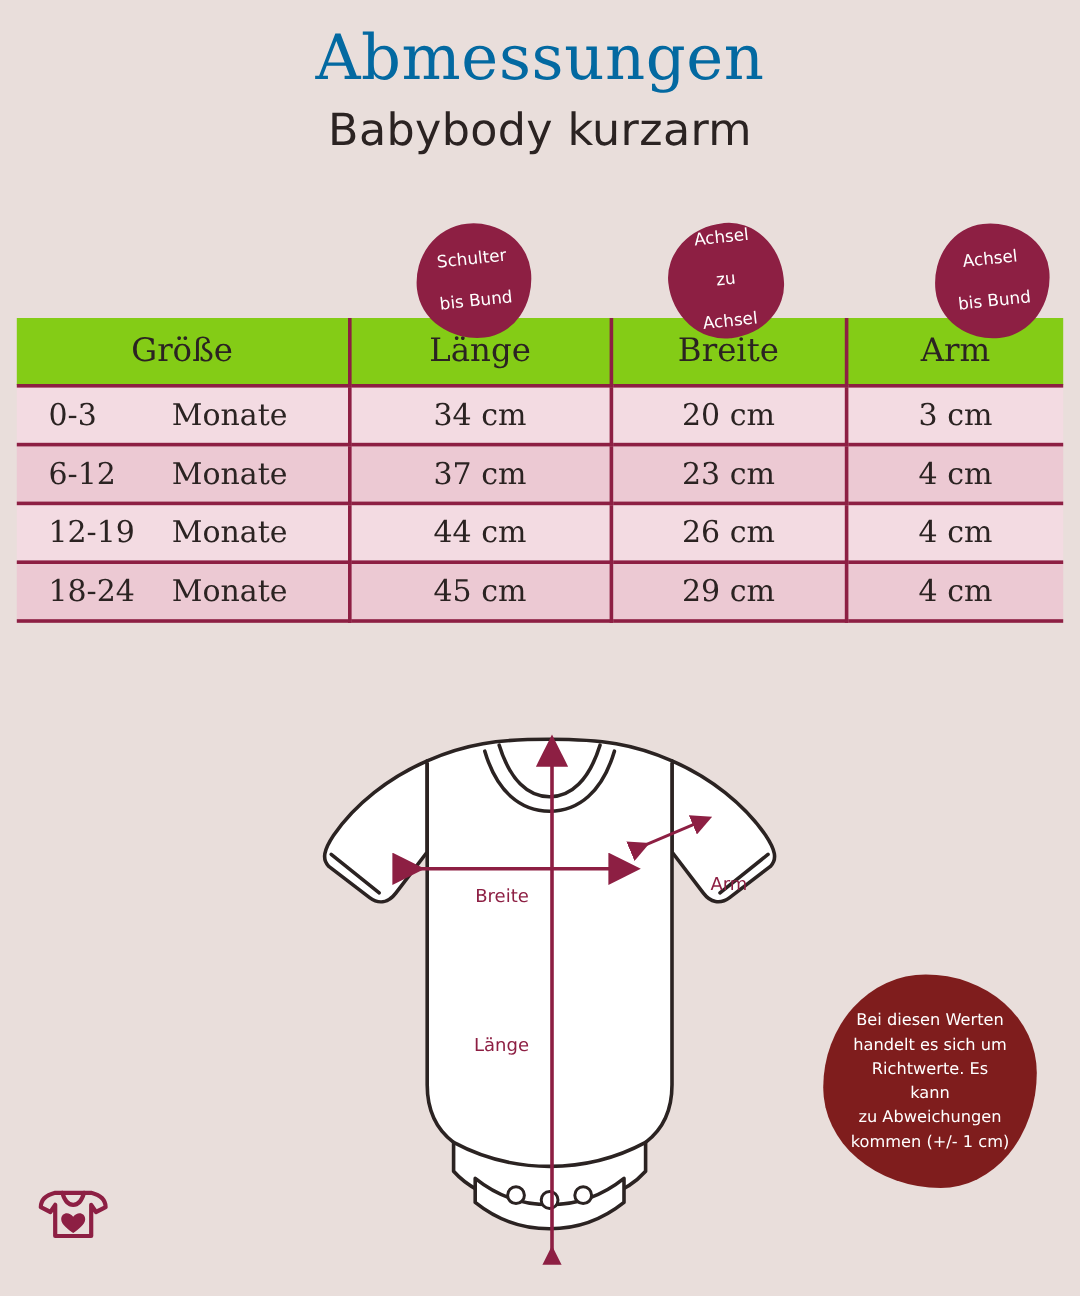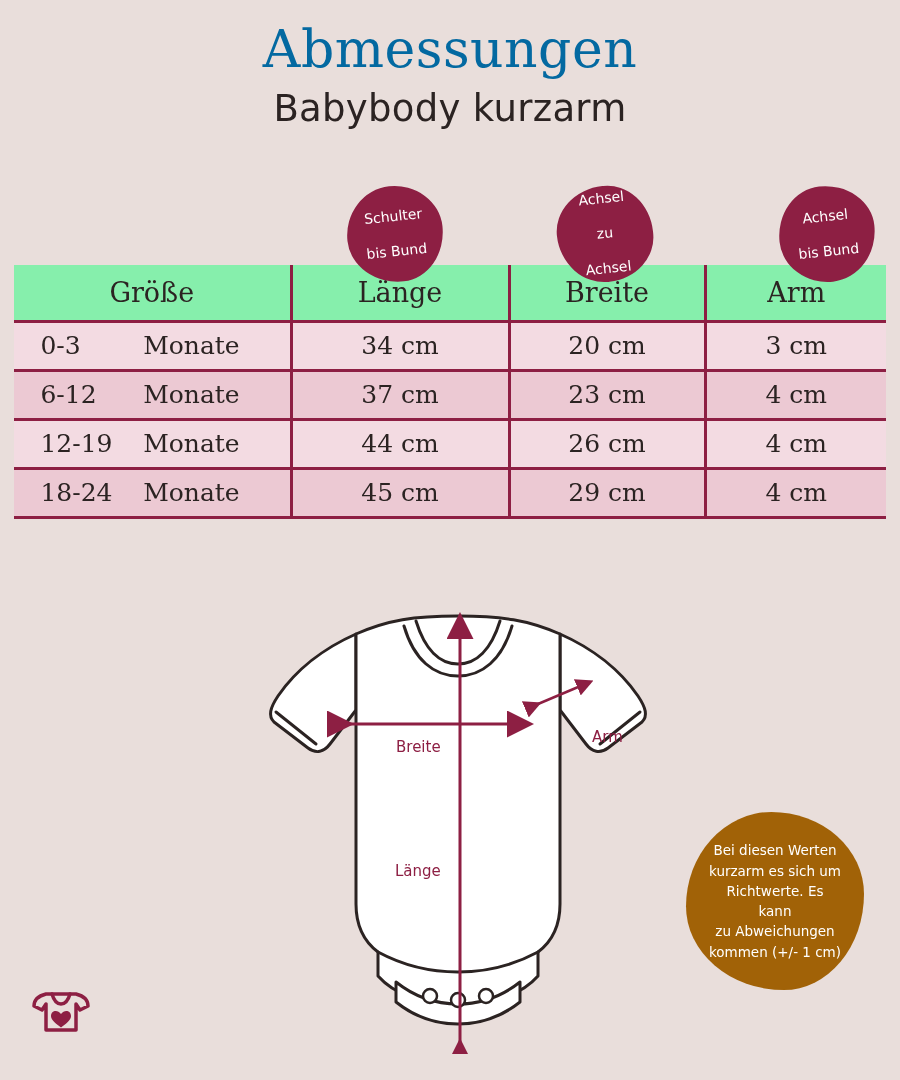--- a/index.html
+++ b/index.html
@@ -83,21 +83,21 @@
   }
   th, td {
     font-family: "DejaVu Serif", serif;
     color: #2b2322;
     font-weight: 400;
     text-align: center;
     border-right: 3px solid #8d1f43;
   }
   th:last-child, td:last-child { border-right: none; }
   thead th {
-    background: #86efac;
+    background: #84cc16;
     height: 56px;
     font-size: 27px;
     border-bottom: 3px solid #8d1f43;
   }
   tbody tr { height: 49px; }
   tbody tr:nth-child(odd) { background: #f3dbe2; }
   tbody tr:nth-child(even) { background: #ecc9d3; }
   tbody td {
     font-size: 25px;
     border-bottom: 3px solid #8d1f43;
@@ -125,21 +125,21 @@
     height: 450px;
   }
 
   
   .note-blob {
     position: absolute;
     left: 686px;
     top: 812px;
     width: 178px;
     height: 178px;
-    background: #a16207;
+    background: #7f1d1d;
     color: #fff;
     border-radius: 48% 52% 45% 55% / 53% 46% 54% 47%;
     display: flex;
     align-items: center;
     justify-content: center;
     text-align: center;
     font-size: 13.5px;
     line-height: 1.5;
     font-family: "DejaVu Sans", sans-serif;
     padding: 0 22px;
@@ -307,21 +307,21 @@
 
       <text class="lbl" x="158" y="148">Breite</text>
       <text class="lbl" x="157" y="272">Länge</text>
       <text class="lbl" x="354" y="138">Arm</text>
     </svg>
   </div>
 
   <div class="note-blob">
     <span>
       <span>Bei diesen Werten</span><br>
-      <span>kurzarm es sich um</span><br>
+      <span>handelt es sich um</span><br>
       <span>Richtwerte. Es kann</span><br>
       <span>zu Abweichungen</span><br>
       <span>kommen (+/- 1 cm)</span>
     </span>
   </div>
 
   <div class="logo">
     <svg width="62" height="52" viewBox="0 0 62 52" xmlns="http://www.w3.org/2000/svg">
       <g fill="none" stroke="#8d1f43" stroke-width="3.5" stroke-linejoin="round" stroke-linecap="round">
         <path d="M16 8 C 8 10, 4 14, 4 20 L 12 24 L 16 18 L 16 44 L 46 44 L 46 18 L 50 24 L 58 20 C 58 14, 54 10, 46 8 Z"></path>

